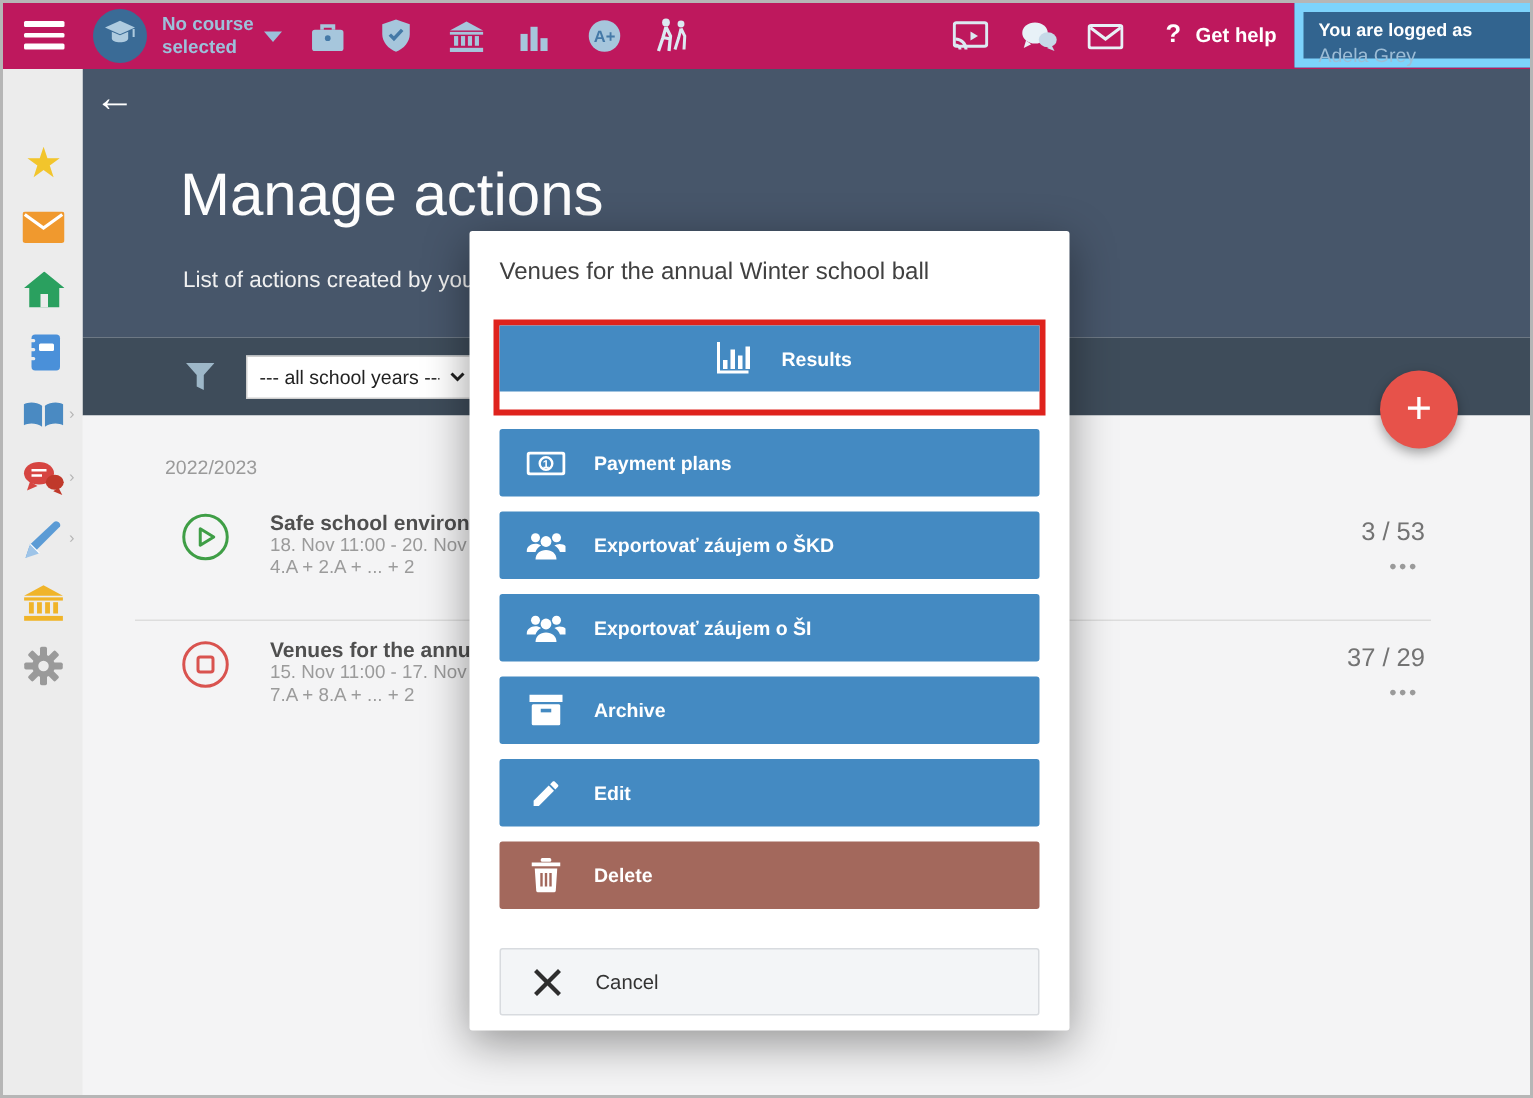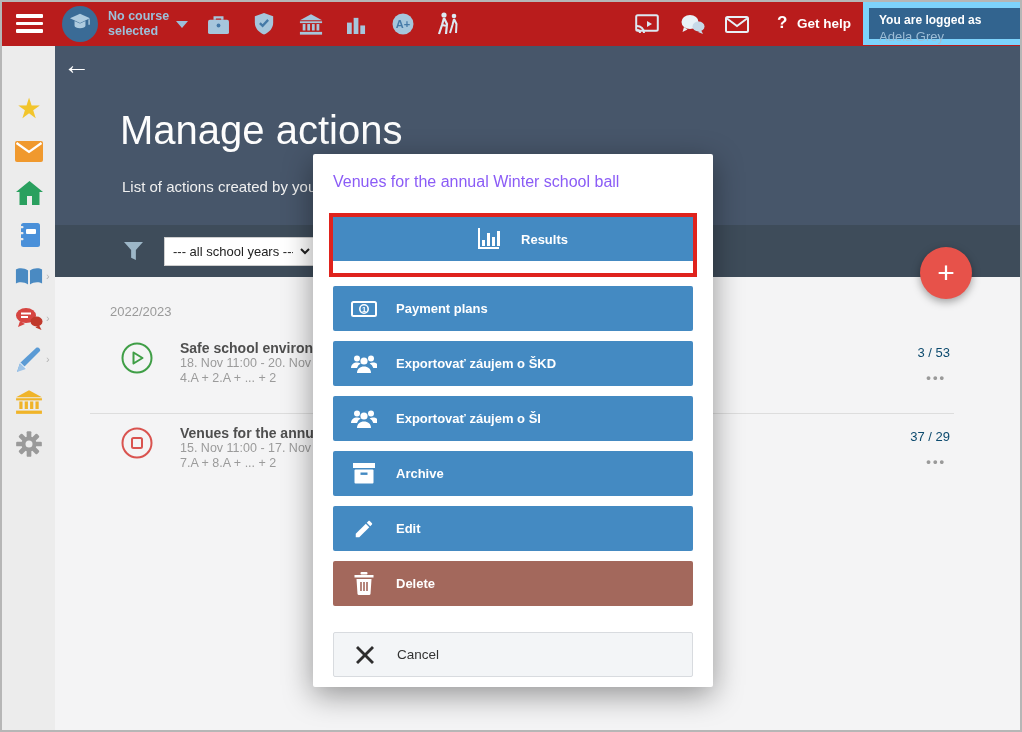--- a/index.html
+++ b/index.html
@@ -1,19 +1,19 @@
 <!DOCTYPE html>
 <html><head>
 <meta charset="utf-8">
 <style>
   html,body{margin:0;padding:0;background:#d7d7d7;font-family:"Liberation Sans",sans-serif;}
   .window{position:relative;width:1022px;height:732px;box-sizing:border-box;border:2px solid #b6b6b6;background:#f4f4f5;overflow:hidden;}
 
   
-  .topbar{position:absolute;left:0;top:0;right:0;height:44px;background:#b91c1c;z-index:30;}
+  .topbar{position:absolute;left:0;top:0;right:0;height:44px;background:#be185d;z-index:30;}
   .hamburger{position:absolute;left:14px;top:12px;width:27px;height:20px;cursor:pointer;}
   .hamburger span{display:block;height:3.5px;background:#fff;margin-bottom:4px;border-radius:1px;}
   .avatar{position:absolute;left:60px;top:4px;width:36px;height:36px;border-radius:50%;background:#3a6b96;display:flex;align-items:center;justify-content:center;}
   .course-label{position:absolute;left:106px;top:7px;width:70px;font-size:12.5px;line-height:15px;font-weight:bold;color:#9cc0da;}
   .caret{width:0;height:0;border-left:6px solid transparent;border-right:6px solid transparent;border-top:7px solid #9cc0da;}
   .tb-caret{position:absolute;left:174px;top:19px;}
   .tb-ico{position:absolute;top:11px;}
   .help-q{position:absolute;left:775px;top:11px;color:#fff;font-weight:bold;font-size:17px;}
   .help-t{position:absolute;left:795px;top:14px;color:#fff;font-weight:bold;font-size:13.5px;cursor:pointer;}
   .userbox{position:absolute;left:861px;top:0;width:184px;height:43px;background:#32648f;border:6px solid #7dd3fc;box-sizing:border-box;padding:5px 10px;cursor:pointer;}
@@ -39,29 +39,29 @@
   .funnel{position:absolute;left:69px;top:17px;cursor:pointer;}
   .year-select{position:absolute;left:109px;top:12px;width:150px;height:29px;font-size:13px;font-family:"Liberation Sans",sans-serif;border:1px solid #cfcfcf;background:#fff;color:#222;padding:0 4px;}
 
   
   .content{position:absolute;left:53px;top:275px;right:0;bottom:0;background:#f4f4f5;}
   .year-label{position:absolute;left:55px;top:27px;font-size:13px;color:#9a9a9a;}
   .row-ico{position:absolute;left:66px;width:32px;height:32px;cursor:pointer;}
   .row-text{position:absolute;left:125px;width:520px;}
   .row-title{font-size:14px;font-weight:bold;color:#4f4f4f;line-height:16px;}
   .row-sub{font-size:12.5px;color:#9b9b9b;line-height:15px;}
-  .row-count{position:absolute;right:70px;font-size:13px;color:#0c4a6e;margin-left:42px;}
+  .row-count{position:absolute;right:70px;font-size:17px;color:#737373;margin-left:42px;}
   .row-dots{position:absolute;right:74px;font-size:13px;font-weight:bold;color:#9a9a9a;letter-spacing:2px;cursor:pointer;}
   .divider{position:absolute;left:35px;right:66px;height:1px;background:#ddd;}
 
   .fab{position:absolute;left:918px;top:245px;width:52px;height:52px;border-radius:50%;background:#e7524a;border:none;color:#fff;font-size:30px;font-weight:300;line-height:50px;text-align:center;box-shadow:0 3px 8px rgba(0,0,0,.35);cursor:pointer;z-index:40;padding:0;}
 
   
   .modal{position:absolute;left:311px;top:152px;width:400px;height:533px;background:#fff;box-sizing:border-box;padding:18px 20px;box-shadow:0 8px 30px rgba(0,0,0,.4);z-index:50;border-radius:2px;}
-  .modal-title{font-size:16px;color:#8b5cf6;line-height:19px;margin-bottom:22px;}
+  .modal-title{font-size:16px;color:#404040;line-height:19px;margin-bottom:22px;}
   .mbtn{display:flex;align-items:center;height:45px;margin-bottom:10px;background:#448ac2;border:none;border-radius:2px;color:#fff;width:100%;cursor:pointer;padding:0;text-align:left;}
   .mbtn .ic{width:26px;margin-left:18px;margin-right:19px;display:flex;justify-content:center;}
   .mbtn .lb{font-size:13px;font-weight:bold;font-family:"Liberation Sans",sans-serif;}
   .results-wrap{margin:0 -4px 9px;border:4px solid #df231d;}
   .results-wrap .mbtn{height:44px;margin-bottom:12px;border-radius:0;justify-content:center;}
   .mbtn.danger{background:#a3685c;margin-bottom:0;}
   .mbtn.neutral{background:#f3f5f7;border:1px solid #d8dbdf;color:#333;margin-top:26px;box-sizing:border-box;}
   .mbtn.neutral .lb{font-weight:normal;font-size:13.5px;}
 </style>
 </head>

